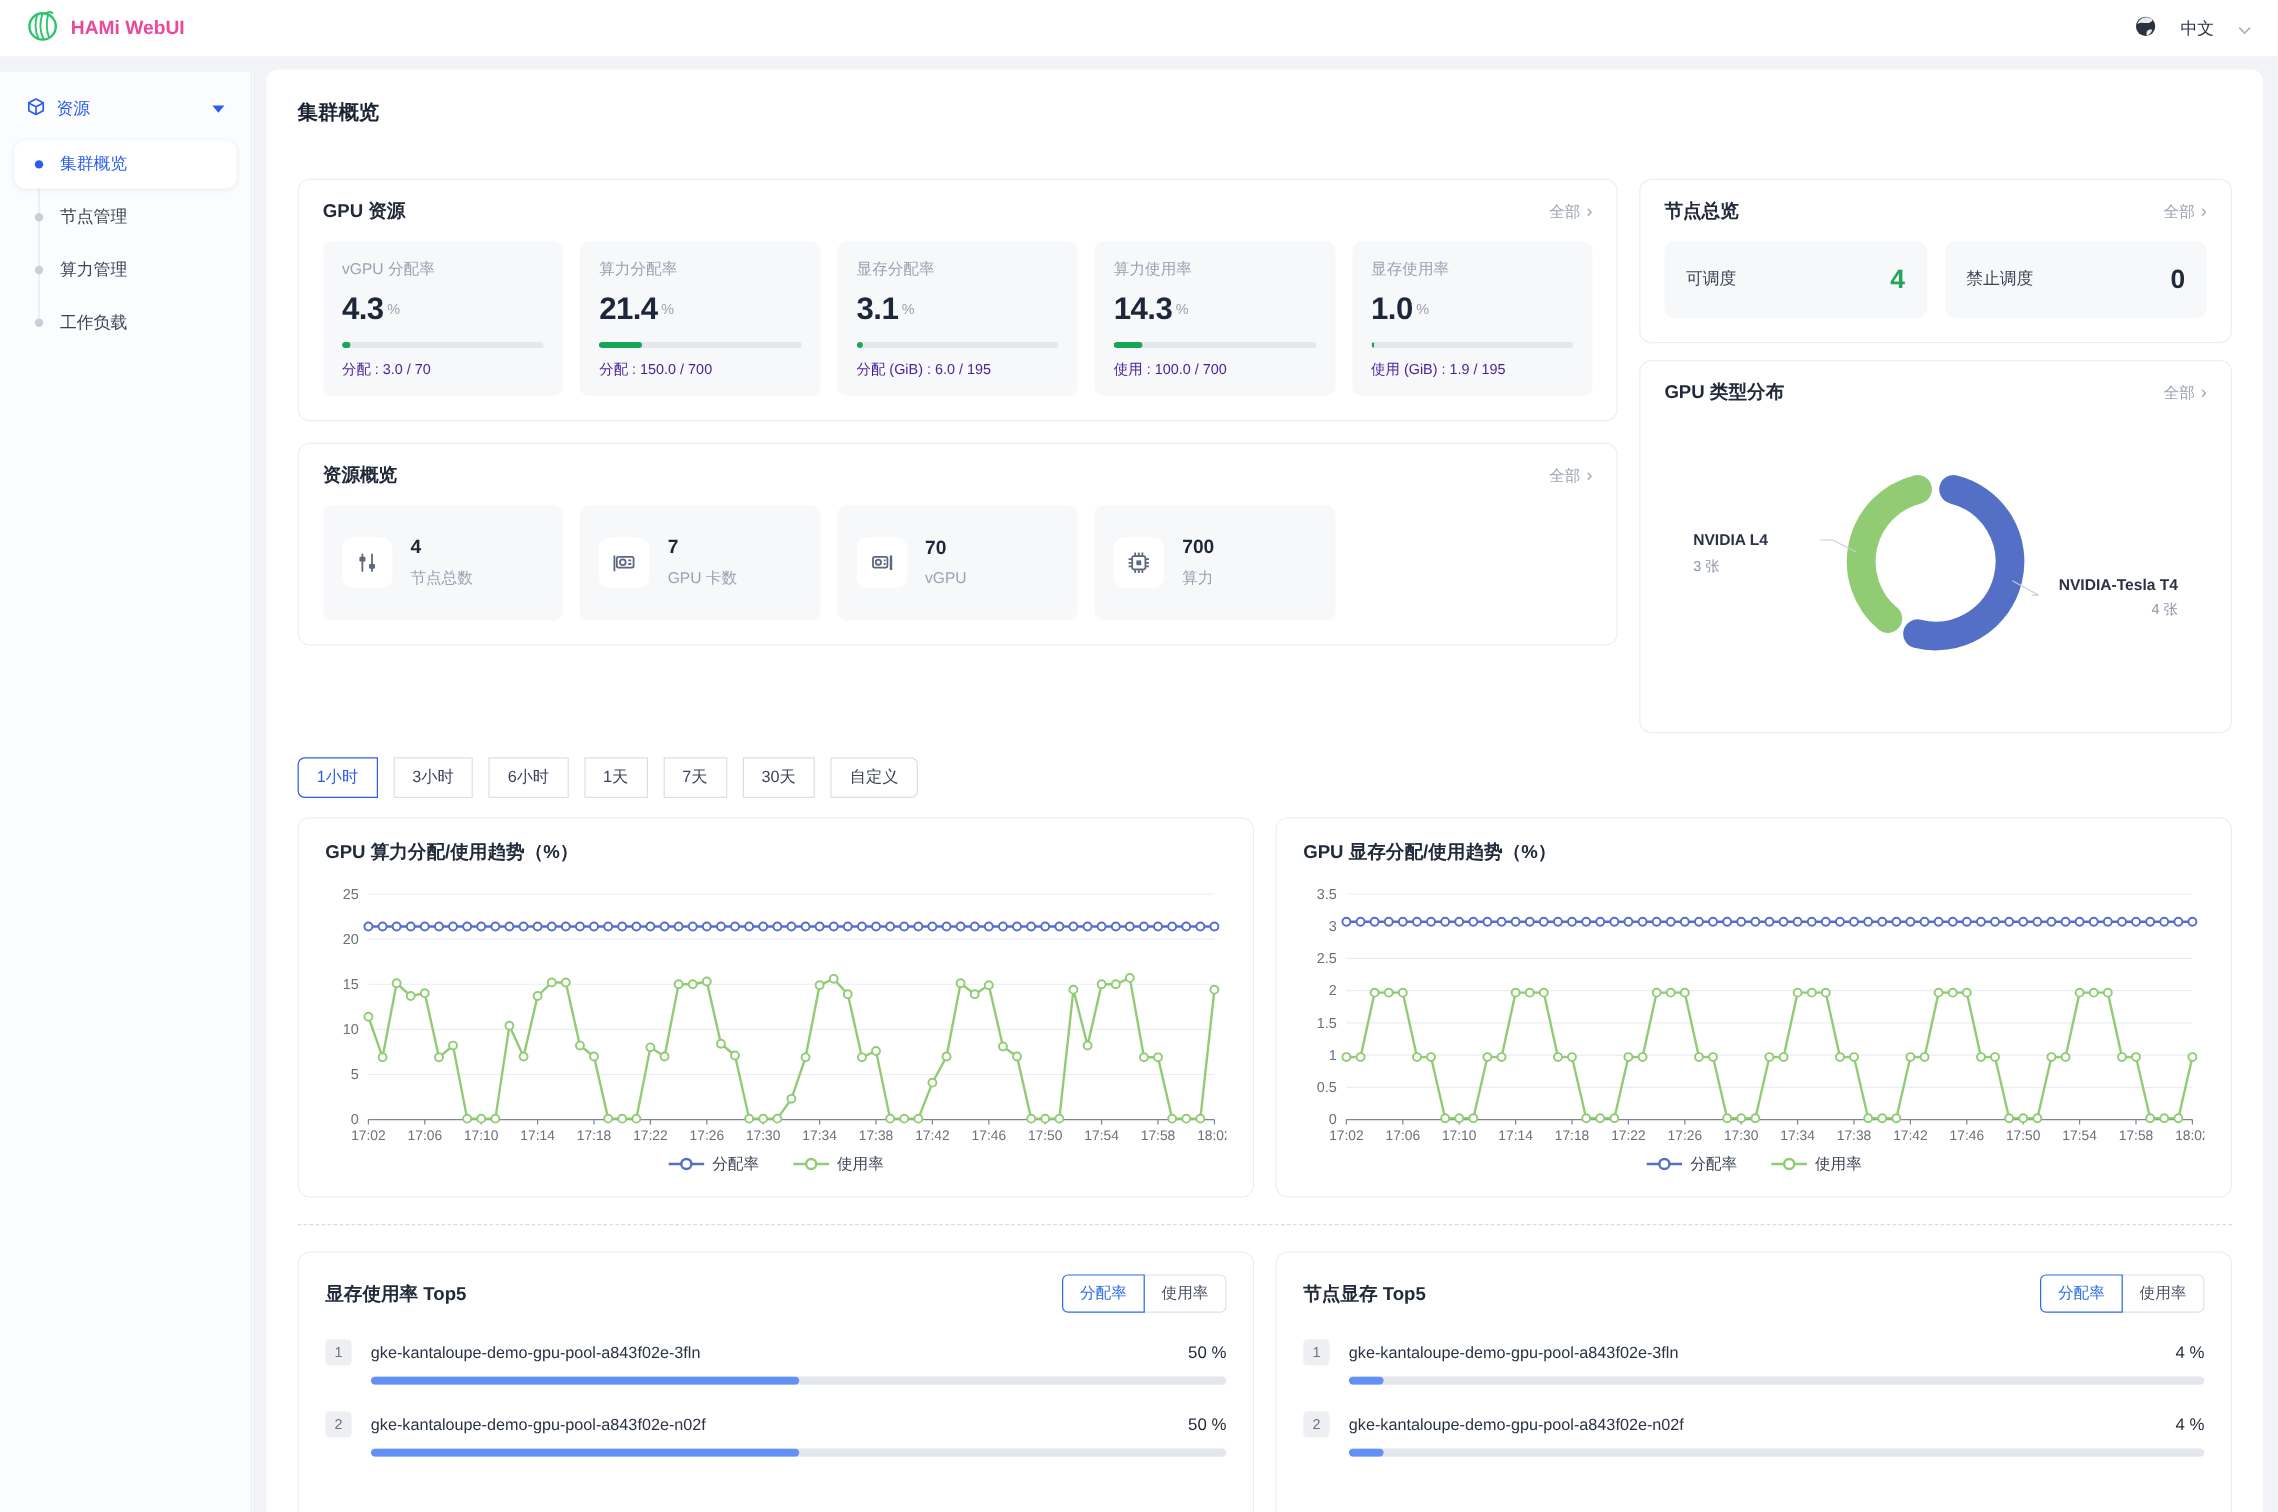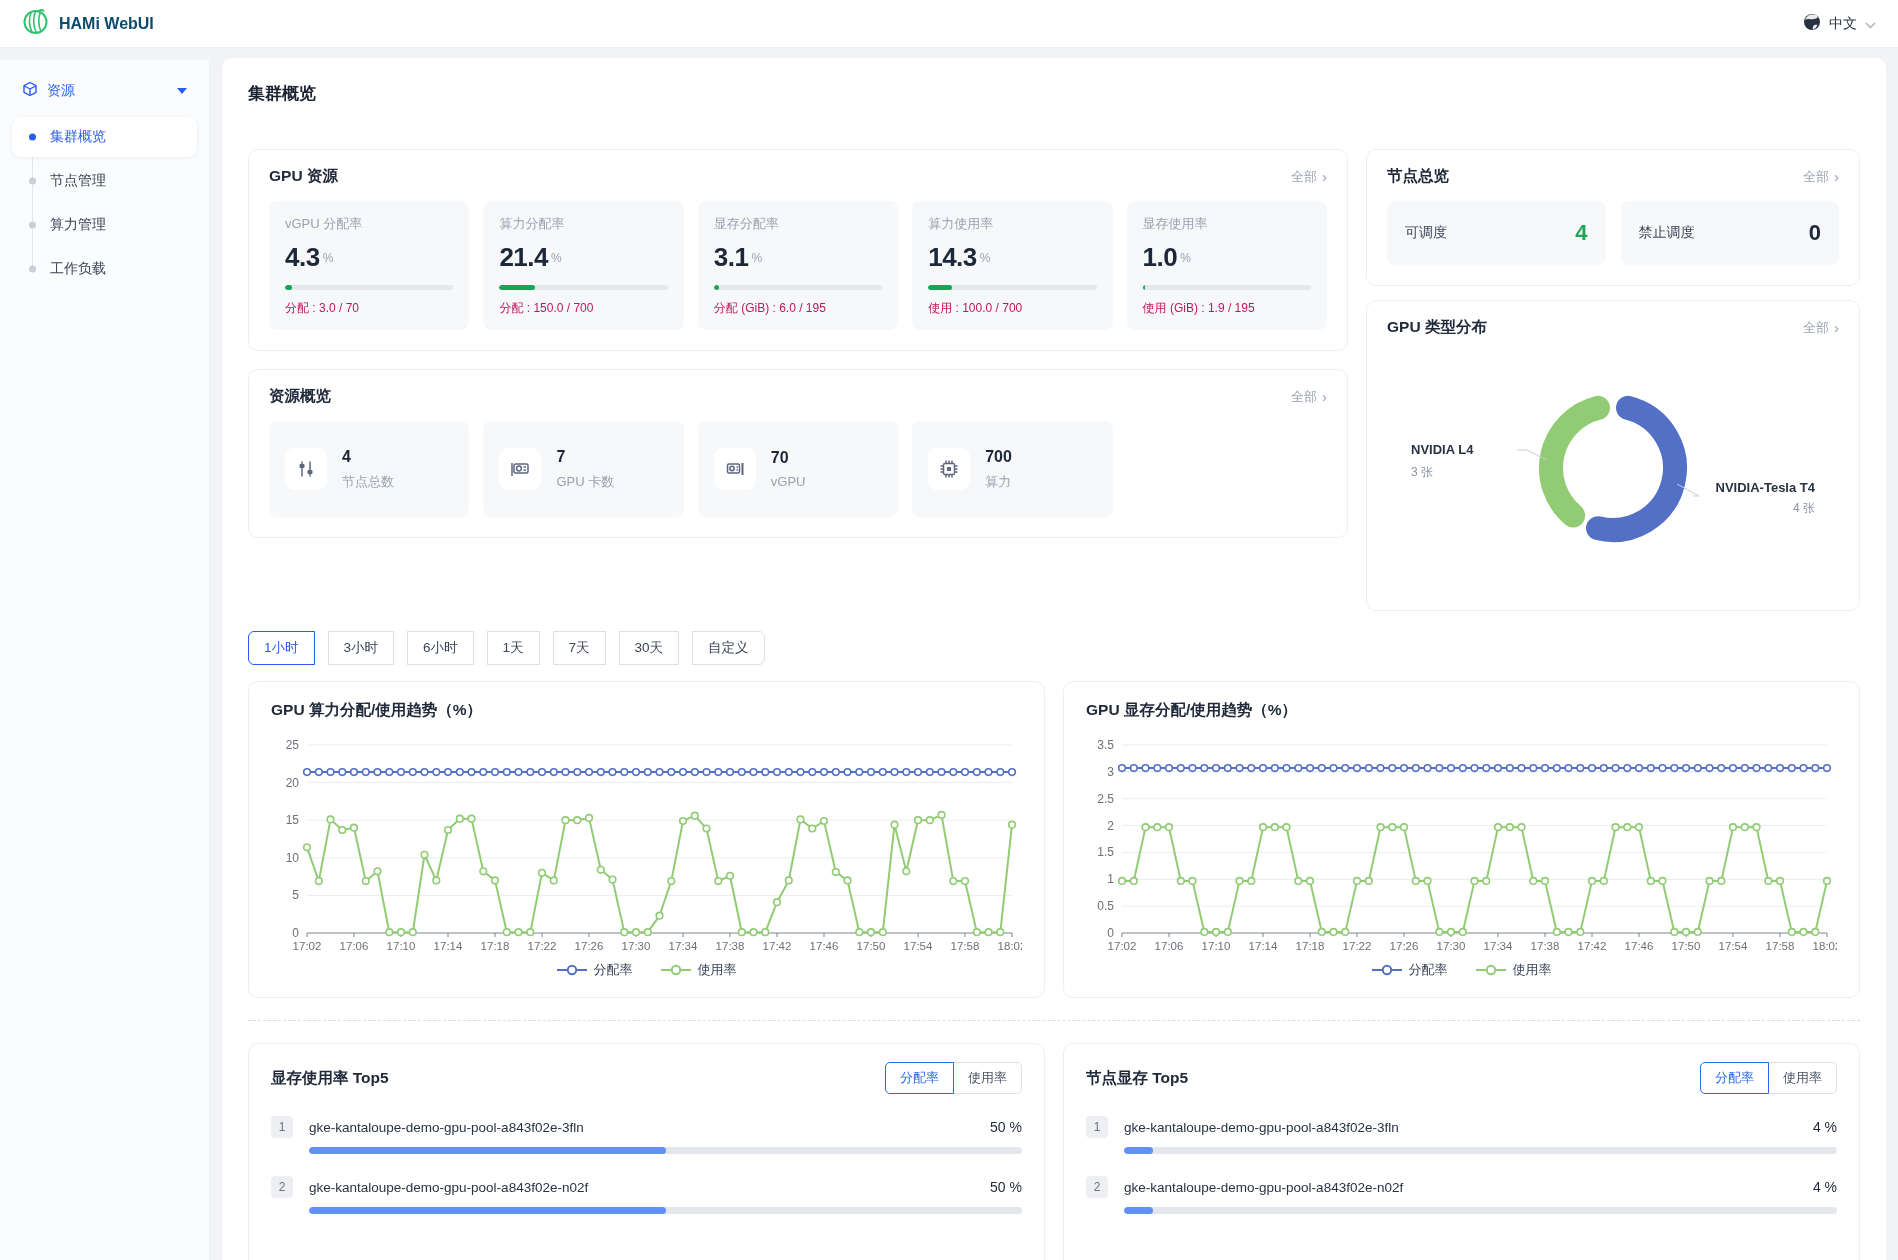--- a/index.html
+++ b/index.html
@@ -4,22 +4,22 @@
 <style>
   * { margin:0; padding:0; box-sizing:border-box; }
   html,body { width:1898px; height:1260px; overflow:hidden;
     font-family:"Liberation Sans","DejaVu Sans",sans-serif;
     background:#f2f3f6; color:#202a3a; }
 
   
   .app-header { height:48px; background:#fff; border-bottom:1px solid #edf0f4;
     display:flex; align-items:center; justify-content:space-between; padding:0 22px; }
   .brand { display:flex; align-items:center; gap:10px; }
-  .brand-title { font-size:16px; font-weight:700; color:#0c4a6e; }
-  .lang { display:flex; align-items:center; gap:8px; font-size:14px; color:#2a3242; cursor:pointer; }
+  .brand-title { font-size:16px; font-weight:700; color:#ec4899; }
+  .lang { display:flex; align-items:center; gap:20px; font-size:14px; color:#2a3242; cursor:pointer; }
   .lang .chev { color:#aab1bd; }
 
   
   .sidebar { position:fixed; left:0; top:60px; bottom:0; width:210px;
     background:#fbfcfd; border-right:1px solid #eef1f4; padding:12px 12px; }
   .side-group { display:flex; align-items:center; gap:9px; padding:9px 10px;
     color:#2b5cf0; font-size:14px; cursor:pointer; }
   .side-group .caret { margin-left:auto; width:0; height:0;
     border-left:5px solid transparent; border-right:5px solid transparent;
     border-top:6px solid #2b5cf0; }
@@ -52,21 +52,21 @@
 
   
   .metric-grid { display:grid; grid-template-columns:repeat(5,1fr); gap:14px; }
   .metric-tile { background:#f7f8fa; border-radius:8px; padding:14px 16px 13px; }
   .metric-label { font-size:13px; color:#9aa2b1; }
   .metric-valrow { margin-top:9px; display:flex; align-items:center; gap:3px; }
   .metric-value { font-size:26px; font-weight:700; color:#1c2739; letter-spacing:-0.5px; }
   .metric-unit { font-size:12px; color:#9aa2b1; }
   .ptrack { margin:12px 0 10px; height:5px; background:#e4e7ec; border-radius:3px; overflow:hidden; }
   .pfill { height:100%; background:#17a558; border-radius:3px; }
-  .metric-sub { font-size:12px; color:#be185d; }
+  .metric-sub { font-size:12px; color:#4c1d95; }
 
   
   .res-grid { display:grid; grid-template-columns:repeat(5,1fr); gap:14px; }
   .res-tile { background:#f7f8fa; border-radius:8px; padding:18px 16px; display:flex;
     align-items:center; gap:15px; min-height:96px; }
   .res-icon { width:42px; height:42px; background:#fff; border-radius:9px; flex:none;
     display:flex; align-items:center; justify-content:center; color:#5d6congratulations780; }
   .res-icon svg { color:#5d6780; }
   .res-value { font-size:16px; font-weight:700; color:#1d2738; }
   .res-label { font-size:13px; color:#99a1b0; margin-top:7px; }

